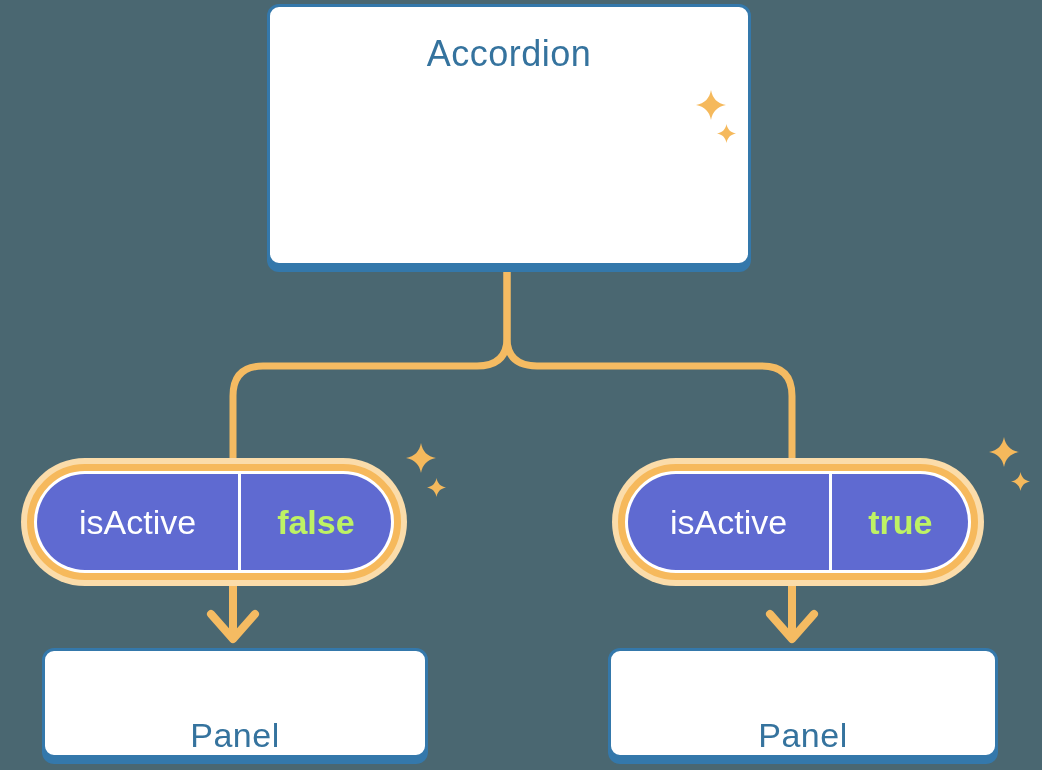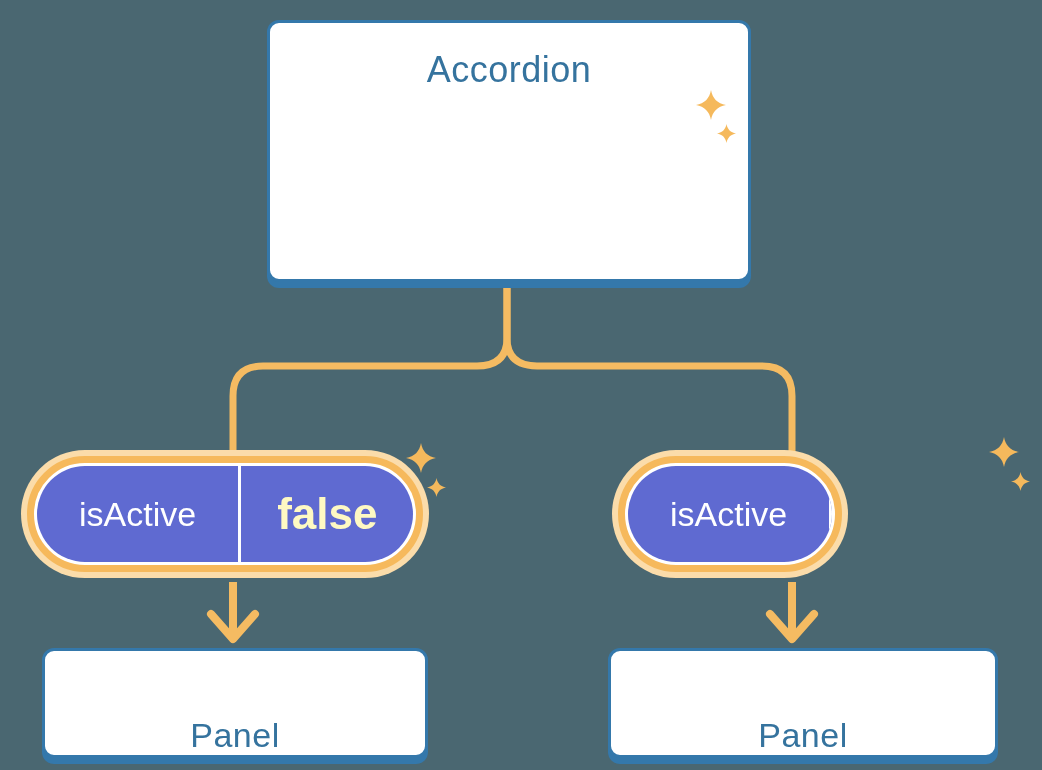--- a/index.html
+++ b/index.html
@@ -21,21 +21,21 @@
     box-shadow:0 6px 0 #3478ab;
     z-index:2;
     display:flex;flex-direction:column;align-items:center;
   }
   .comp-title{
     color:#35739e;
     font-size:36px;
     font-weight:500;
     letter-spacing:0.5px;
   }
-  .accordion-card{left:267px;top:20px;width:478px;height:256px;}
+  .accordion-card{left:267px;top:4px;width:478px;height:256px;}
   .accordion-card .comp-title{margin-top:26px;}
 
   .panel-card{height:104px;justify-content:flex-end;}
   .panel-left{left:42px;top:648px;width:380px;}
   .panel-right{left:608px;top:648px;width:384px;}
   .panel-card .comp-title{font-size:34px;margin-top:0;}
 
   
   .pill-glow{
     background:#fbdcaa;
@@ -52,38 +52,38 @@
     align-items:stretch;
     overflow:hidden;
   }
   
   .state-pill .seg{display:flex;align-items:center;height:97px;}
   .state-pill .seg-label{padding:0 56px;color:#6a6fdb;font-size:32px;}
   .state-pill .seg-value{padding:0 33px;color:#5a60d2;font-size:32px;font-weight:700;}
   .state-pill .divider{width:2px;background:#f6ba60;}
 
   
-  .prop-pill-glow{position:absolute;z-index:2;}
+  .prop-pill-glow{position:absolute;z-index:2;margin-top:8px;}
   .prop-pill-ring{
     border:7px solid #f6b95c;
     border-radius:999px;
     background:#ffffff;
     padding:3px;
     display:flex;
   }
   .prop-pill{
     background:#5f6ad1;
     border-radius:999px;
     display:flex;
     align-items:stretch;
     overflow:hidden;
   }
   .prop-pill .seg{display:flex;align-items:center;height:96px;}
   .prop-pill .seg-label{padding:0 42px;color:#ffffff;font-size:34px;}
-  .prop-pill .seg-value{padding:0 36px;color:#fef9c3;font-size:44px;font-weight:700;}
+  .prop-pill .seg-value{padding:0 36px;color:#bef264;font-size:34px;font-weight:700;}
   .prop-pill .divider{width:3px;background:#ffffff;}
 
   .prop-pill-left{left:21px;top:450px;}
   .prop-pill-right{left:612px;top:450px;}
 
   
   .sparkle{position:absolute;z-index:3;}
 </style>
 </head>
 <body>
@@ -113,20 +113,21 @@
         <div class="seg seg-value">false</div>
       </div>
     </div>
   </div>
 
   <div class="pill-glow prop-pill-glow prop-pill-right">
     <div class="prop-pill-ring">
       <div class="prop-pill">
         <div class="seg seg-label">isActive</div>
         <div class="divider"></div>
+        <div class="seg seg-value">true</div>
       </div>
     </div>
   </div>
 
   <div class="comp-card panel-card panel-left">
     <div class="comp-title">Panel</div>
   </div>
   <div class="comp-card panel-card panel-right">
     <div class="comp-title">Panel</div>
   </div>

